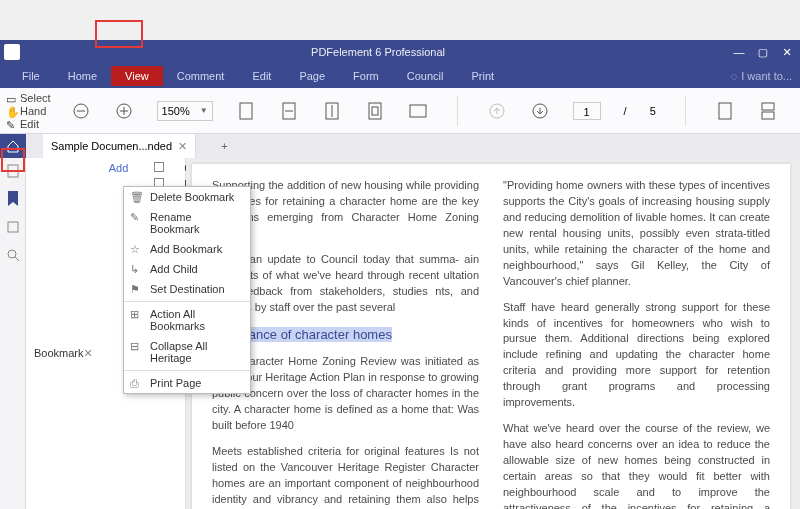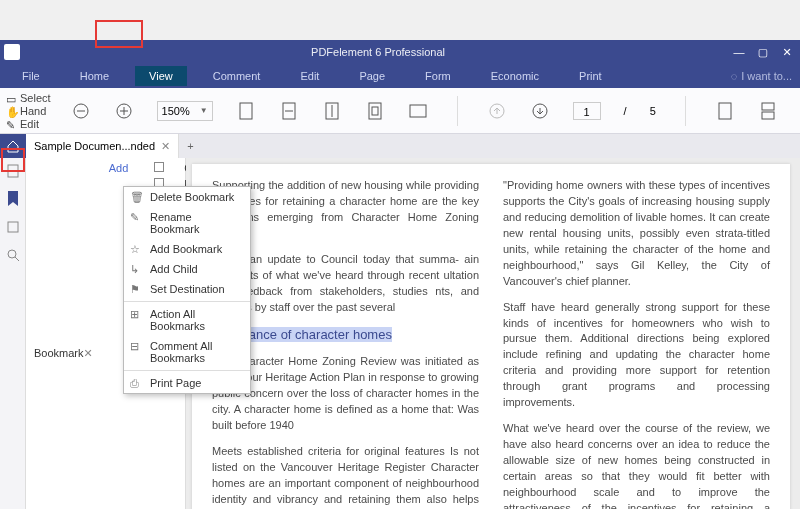--- a/index.html
+++ b/index.html
@@ -2,37 +2,37 @@
 <html><head>
 <meta charset="utf-8">
 <style>
 *{margin:0;padding:0;box-sizing:border-box;font-family:"Segoe UI",Arial,sans-serif;font-size:11px;}
 body{width:800px;height:509px;background:#f0f0f0;overflow:hidden;position:relative;}
 .titlebar{height:24px;background:#3b4a8f;color:#fff;display:flex;align-items:center;padding:0 4px;margin-top:40px;}
 .titlebar .logo{width:16px;height:16px;background:#fff;margin-right:6px;border-radius:2px;}
 .titlebar .title{flex:1;text-align:center;font-size:11px;opacity:.9;}
 .titlebar .winbtns{display:flex;gap:6px;}
 .titlebar .winbtns span{width:18px;text-align:center;cursor:pointer;}
-.menubar{height:24px;background:#3b4a8f;color:#cfd6f2;display:flex;align-items:center;padding:0 8px;gap:12px;}
+.menubar{height:24px;background:#3b4a8f;color:#cfd6f2;display:flex;align-items:center;padding:0 8px;gap:0;}
 .menubar .mitem{padding:4px 14px;cursor:pointer;}
-.menubar .mitem.active{background:#0c4a6e;color:#fff;}
+.menubar .mitem.active{background:#b91c1c;color:#fff;}
 .menubar .viewbox{border:2px solid #e53935;position:absolute;top:20px;left:95px;width:48px;height:28px;pointer-events:none;}
 .menubar .spacer{flex:1;}
 .menubar .iwant{font-size:11px;opacity:.8;display:flex;align-items:center;gap:4px;}
 .ribbon{height:46px;background:#fbfbfd;border-bottom:1px solid #d8d8e0;display:flex;align-items:center;padding:0 6px;}
 .ribbon .leftgroup{width:56px;display:flex;flex-direction:column;gap:1px;font-size:10px;color:#444;}
 .ribbon .leftgroup div{display:flex;align-items:center;gap:4px;cursor:pointer;}
 .ribbon .leftgroup .sicon{width:10px;height:10px;display:inline-block;}
 .ribbon .tools{display:flex;align-items:center;gap:23px;margin-left:8px;}
 .ribbon .ticon{width:20px;height:20px;display:flex;align-items:center;justify-content:center;color:#555;cursor:pointer;}
 .ribbon .zoom{border:1px solid #ccc;height:20px;display:flex;align-items:center;padding:0 4px;width:56px;justify-content:space-between;}
 .ribbon .zoom .caret{font-size:8px;color:#666;}
 .ribbon .pgbox{border:1px solid #ccc;width:28px;height:18px;text-align:center;line-height:18px;}
 .ribbon .sep{width:1px;height:30px;background:#ddd;margin:0 6px;}
-.tabstrip{height:24px;background:#e9e9ee;display:flex;align-items:center;}
+.tabstrip{height:24px;background:#e9e9ee;display:flex;align-items:center;gap:17px;}
 .tabstrip .home{width:26px;height:24px;background:#3b4a8f;color:#fff;display:flex;align-items:center;justify-content:center;}
 .tabstrip .doctab{background:#fff;border-right:1px solid #ddd;height:24px;display:flex;align-items:center;padding:0 8px;gap:6px;}
 .tabstrip .plus{padding:0 8px;color:#666;cursor:pointer;}
 .workarea{display:flex;height:calc(509px - 24px - 24px - 46px - 24px);}
 .sidetabs{width:26px;background:#f4f4f7;border-right:1px solid #ddd;display:flex;flex-direction:column;align-items:center;padding-top:4px;gap:10px;}
 .sidetabs .stab{width:18px;height:18px;display:flex;align-items:center;justify-content:center;color:#666;cursor:pointer;}
 .sidetabs .stab.active{color:#3b4a8f;}
 .sidetabs .redbox{border:2px solid #e53935;position:absolute;left:1px;top:148px;width:24px;height:24px;}
 .bookmarkpanel{width:160px;background:#fff;border-right:1px solid #ddd;display:flex;flex-direction:row;}
 .bmhead{padding:6px 8px;display:flex;align-items:center;justify-content:space-between;border-bottom:1px solid #eee;font-size:12px;color:#333;}
@@ -68,21 +68,21 @@
 </div>
 
 <div class="menubar">
   <div class="mitem">File</div>
   <div class="mitem">Home</div>
   <div class="mitem active">View</div>
   <div class="mitem">Comment</div>
   <div class="mitem">Edit</div>
   <div class="mitem">Page</div>
   <div class="mitem">Form</div>
-  <div class="mitem">Economic</div>
+  <div class="mitem">Council</div>
   <div class="mitem">Print</div>
   <div class="spacer"></div>
   <div class="iwant">
     <span>◌</span>
     <span>I want to...</span>
   </div>
   <div class="viewbox"></div>
 </div>
 
 <div class="ribbon">
@@ -287,16 +287,16 @@
 </div>
 
 <div class="contextmenu">
   <div class="cmi"><span class="cicon">🗑</span><span>Delete Bookmark</span></div>
   <div class="cmi"><span class="cicon">✎</span><span>Rename Bookmark</span></div>
   <div class="cmi"><span class="cicon">☆</span><span>Add Bookmark</span></div>
   <div class="cmi"><span class="cicon">↳</span><span>Add Child</span></div>
   <div class="cmi"><span class="cicon">⚑</span><span>Set Destination</span></div>
   <div class="csep"></div>
   <div class="cmi"><span class="cicon">⊞</span><span>Action All Bookmarks</span></div>
-  <div class="cmi"><span class="cicon">⊟</span><span>Comment All Bookmarks</span></div>
+  <div class="cmi"><span class="cicon">⊟</span><span>Collapse All Heritage</span></div>
   <div class="csep"></div>
   <div class="cmi"><span class="cicon">⎙</span><span>Print Page</span></div>
 </div>
 
 </body></html>

